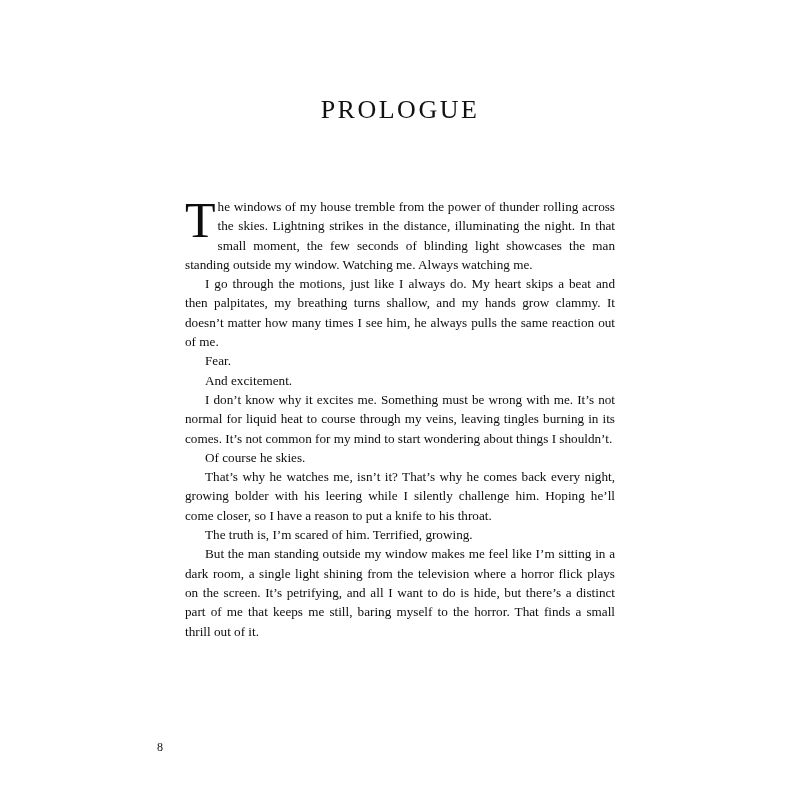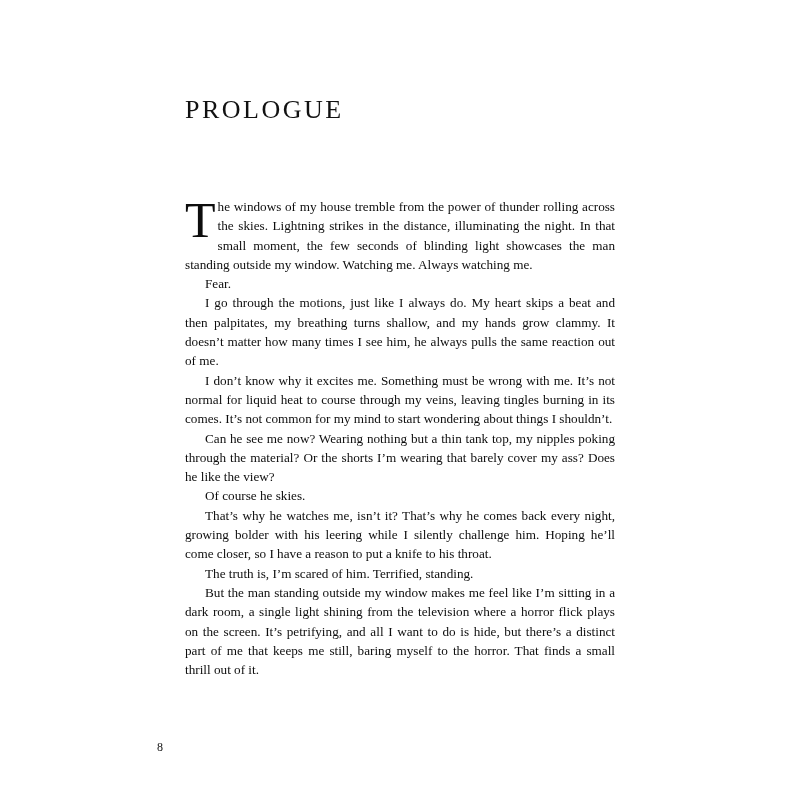--- a/index.html
+++ b/index.html
@@ -23,20 +23,21 @@
   .content {
     position: absolute;
     left: 185px;
     top: 95px;
     width: 430px;
   }
   .chapter-title {
     font-family: "Liberation Serif", serif;
     font-size: 26px;
     letter-spacing: 2.5px;
+    text-align: center;
     font-weight: normal;
     margin: 0 0 72px 0;
     color: #111111;
   }
   .body-text {
     font-size: 13.2px;
     line-height: 19.3px;
     text-align: justify;
     text-justify: inter-word;
     color: #0d0d0d;
@@ -70,27 +71,27 @@
 <div class="page">
 
   <div class="content">
 
     <h1 class="chapter-title">PROLOGUE</h1>
 
     <div class="body-text">
 
       <p class="first"><span class="dropcap">T</span><span>he windows of my house tremble from the power of thunder rolling across the skies. Lightning strikes in the distance, illuminating the night. In that small moment, the few seconds of blinding light showcases the man standing outside my window. Watching me. Always watching me.</span></p>
 
+      <p>I go through the motions, just like I always do. My heart skips a beat and then palpitates, my breathing turns shallow, and my hands grow clammy. It doesn’t matter how many times I see him, he always pulls the same reaction out of me.</p>
       <p>Fear.</p>
-      <p>I go through the motions, just like I always do. My heart skips a beat and then palpitates, my breathing turns shallow, and my hands grow clammy. It doesn’t matter how many times I see him, he always pulls the same reaction out of me.</p>
+      <p>And excitement.</p>
       <p>I don’t know why it excites me. Something must be wrong with me. It’s not normal for liquid heat to course through my veins, leaving tingles burning in its comes. It’s not common for my mind to start wondering about things I shouldn’t.</p>
-      <p>Can he see me now? Wearing nothing but a thin tank top, my nipples poking through the material? Or the shorts I’m wearing that barely cover my ass? Does he like the view?</p>
       <p>Of course he skies.</p>
       <p>That’s why he watches me, isn’t it? That’s why he comes back every night, growing bolder with his leering while I silently challenge him. Hoping he’ll come closer, so I have a reason to put a knife to his throat.</p>
-      <p>The truth is, I’m scared of him. Terrified, standing.</p>
+      <p>The truth is, I’m scared of him. Terrified, growing.</p>
       <p>But the man standing outside my window makes me feel like I’m sitting in a dark room, a single light shining from the television where a horror flick plays on the screen. It’s petrifying, and all I want to do is hide, but there’s a distinct part of me that keeps me still, baring myself to the horror. That finds a small thrill out of it.</p>
 
     </div>
   </div>
 
   <div class="folio">8</div>
 
 </div>
 
 </body></html>

